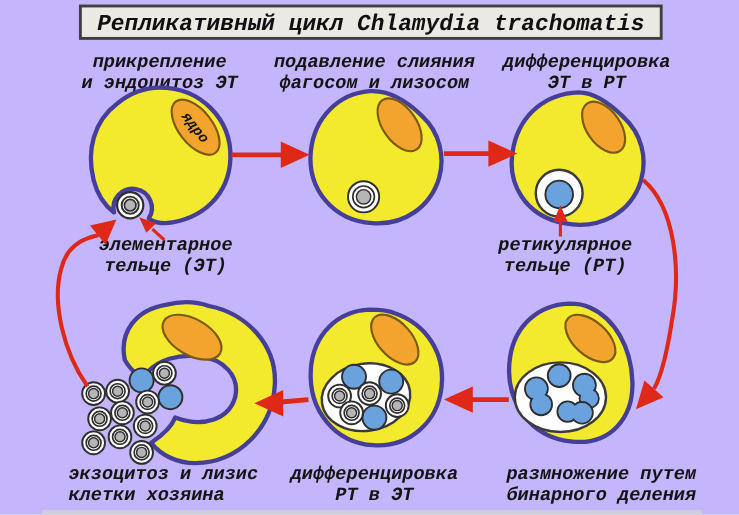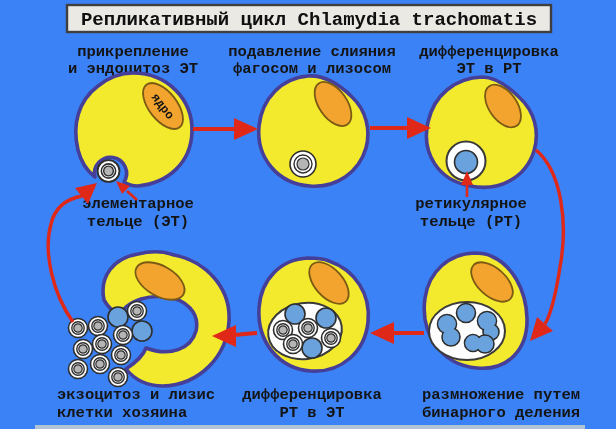--- a/index.html
+++ b/index.html
@@ -1,16 +1,16 @@
 <!DOCTYPE html>
 <html style="--cellYellow: #f4ea2d; --membraneBlue: #453f99; --nucleusOrange: #f3a42e; --nucleusEdge: #7a5a14; --arrowRed: #e02818; --rbBlue: #6aa2dd; --ebGray: #b5b5b5; --ink: #141414; --titleBg: #ebe9e4; --titleEdge: #3f3f3f;"><head>
 <meta charset="utf-8">
 <style>
   html,body{margin:0;padding:0;background:#ffffff;}
-  .stage{position:relative;width:616px;height:429px;background:#3b82f6;overflow:hidden;}
+  .stage{position:relative;width:616px;height:429px;background:#c4b5fd;overflow:hidden;font-style:italic;}
   svg{display:block;}
   .cell{fill:var(--cellYellow);stroke:var(--membraneBlue);stroke-width:3.6;stroke-linejoin:round;}
   .nucleus{fill:var(--nucleusOrange);stroke:var(--nucleusEdge);stroke-width:1.8;}
   .inclusion{fill:#fefefe;stroke:#3a3a3a;stroke-width:2;}
   .vacuole{fill:#ffffff;stroke:#3a3a3a;stroke-width:2;}
   .rb{fill:var(--rbBlue);stroke:#2e2e2e;stroke-width:1.6;}
   .rb-fill{fill:var(--rbBlue);stroke:none;}
   .eb-outer{fill:#ffffff;stroke:#2e2e2e;stroke-width:1.6;}
   .eb-mid{fill:#ffffff;stroke:#2e2e2e;stroke-width:1.4;}
   .eb-core{fill:var(--ebGray);stroke:#2e2e2e;stroke-width:1.2;}

